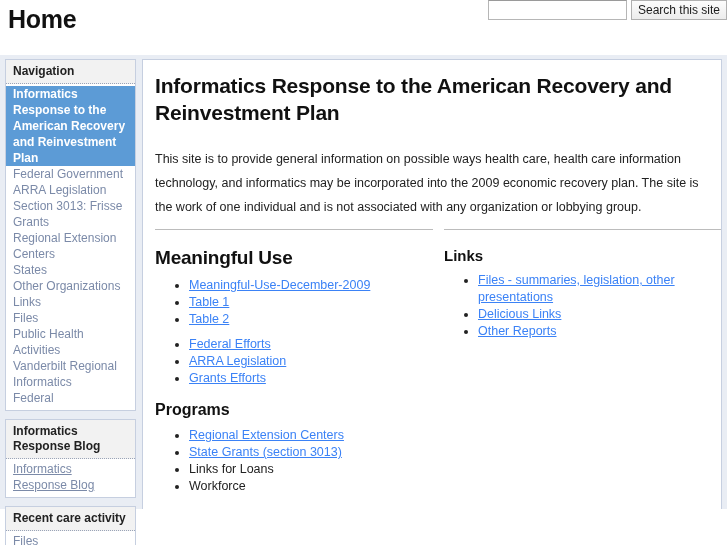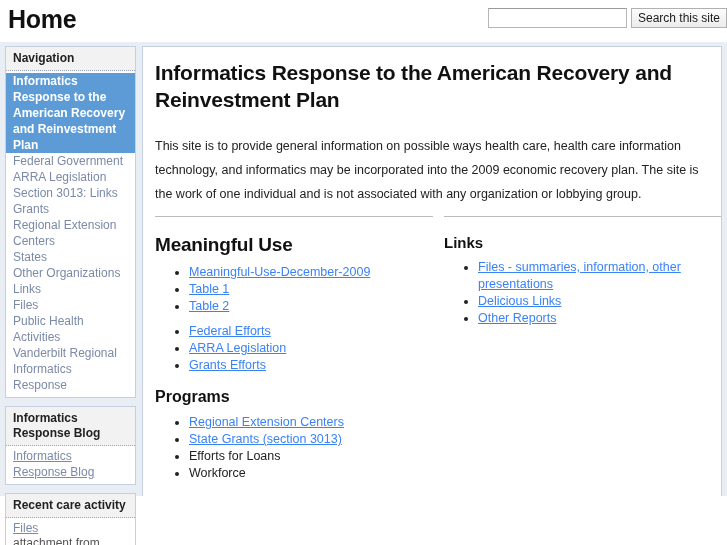--- a/index.html
+++ b/index.html
@@ -12,36 +12,36 @@
     height: 545px;
     overflow: hidden;
     font-family: "Liberation Sans", sans-serif;
     font-size: 13px;
     color: #222222;
   }
 
   
   #header {
     position: relative;
-    height: 42px;
+    height: 55px;
     background: #ffffff;
   }
   #page-title {
     position: absolute;
     left: 8px;
     top: 5px;
     font-size: 25px;
     font-weight: bold;
     color: #111111;
     letter-spacing: -0.3px;
   }
   #search-area {
     position: absolute;
     right: 0px;
-    top: 8px;
+    top: 0;
     display: flex;
     align-items: flex-start;
   }
   #search-input {
     width: 131px;
     height: 14px;
     padding: 2px 3px;
     border: 1px solid #b6b6b6;
     border-top-color: #9a9a9a;
     background: #ffffff;
@@ -221,29 +221,29 @@
 <div id="body-wrap">
 
   <div id="sidebar">
 
     <div class="side-box">
       <div class="side-box-header">Navigation</div>
       <div class="side-list" id="nav-list">
           <a class="side-link selected">Informatics Response to the American Recovery and Reinvestment Plan</a>
           <a class="side-link">Federal Government</a>
           <a class="side-link">ARRA Legislation</a>
-          <a class="side-link">Section 3013: Links Grants</a>
+          <a class="side-link">Section 3013: Frisse Grants</a>
           <a class="side-link">Regional Extension Centers</a>
           <a class="side-link">States</a>
           <a class="side-link">Other Organizations</a>
           <a class="side-link">Links</a>
           <a class="side-link">Files</a>
           <a class="side-link">Public Health Activities</a>
           <a class="side-link">Vanderbilt Regional Informatics</a>
-          <a class="side-link">Response</a>
+          <a class="side-link">Federal</a>
         </div>
     </div>
 
     <div class="side-box">
       <div class="side-box-header">Informatics Response Blog</div>
       <div class="side-list" id="blog-list">
           <a class="side-link side-underlined">Informatics Response Blog</a>
         </div>
     </div>
 
@@ -274,31 +274,31 @@
         <ul class="bul" id="list-or">
             <li><a>Federal Efforts</a></li>
             <li><a>ARRA Legislation</a></li>
             <li><a>Grants Efforts</a></li>
           </ul>
 
         <div class="h-small">Programs</div>
         <ul class="bul" id="list-pg">
             <li><a>Regional Extension Centers</a></li>
             <li><a>State Grants (section 3013)</a></li>
-            <li>Efforts for Loans</li>
+            <li>Links for Loans</li>
             <li>Workforce</li>
           </ul>
       </div>
 
       <div id="col-right">
         <hr class="col-rule">
 
         <div class="h-links">Links</div>
         <ul class="bul" id="list-lk">
-            <li><a>Files - summaries, information, other presentations</a></li>
+            <li><a>Files - summaries, legislation, other presentations</a></li>
             <li><a>Delicious Links</a></li>
             <li><a>Other Reports</a></li>
           </ul>
       </div>
     </div>
   </div>
 
 </div>
 
 </body></html>

